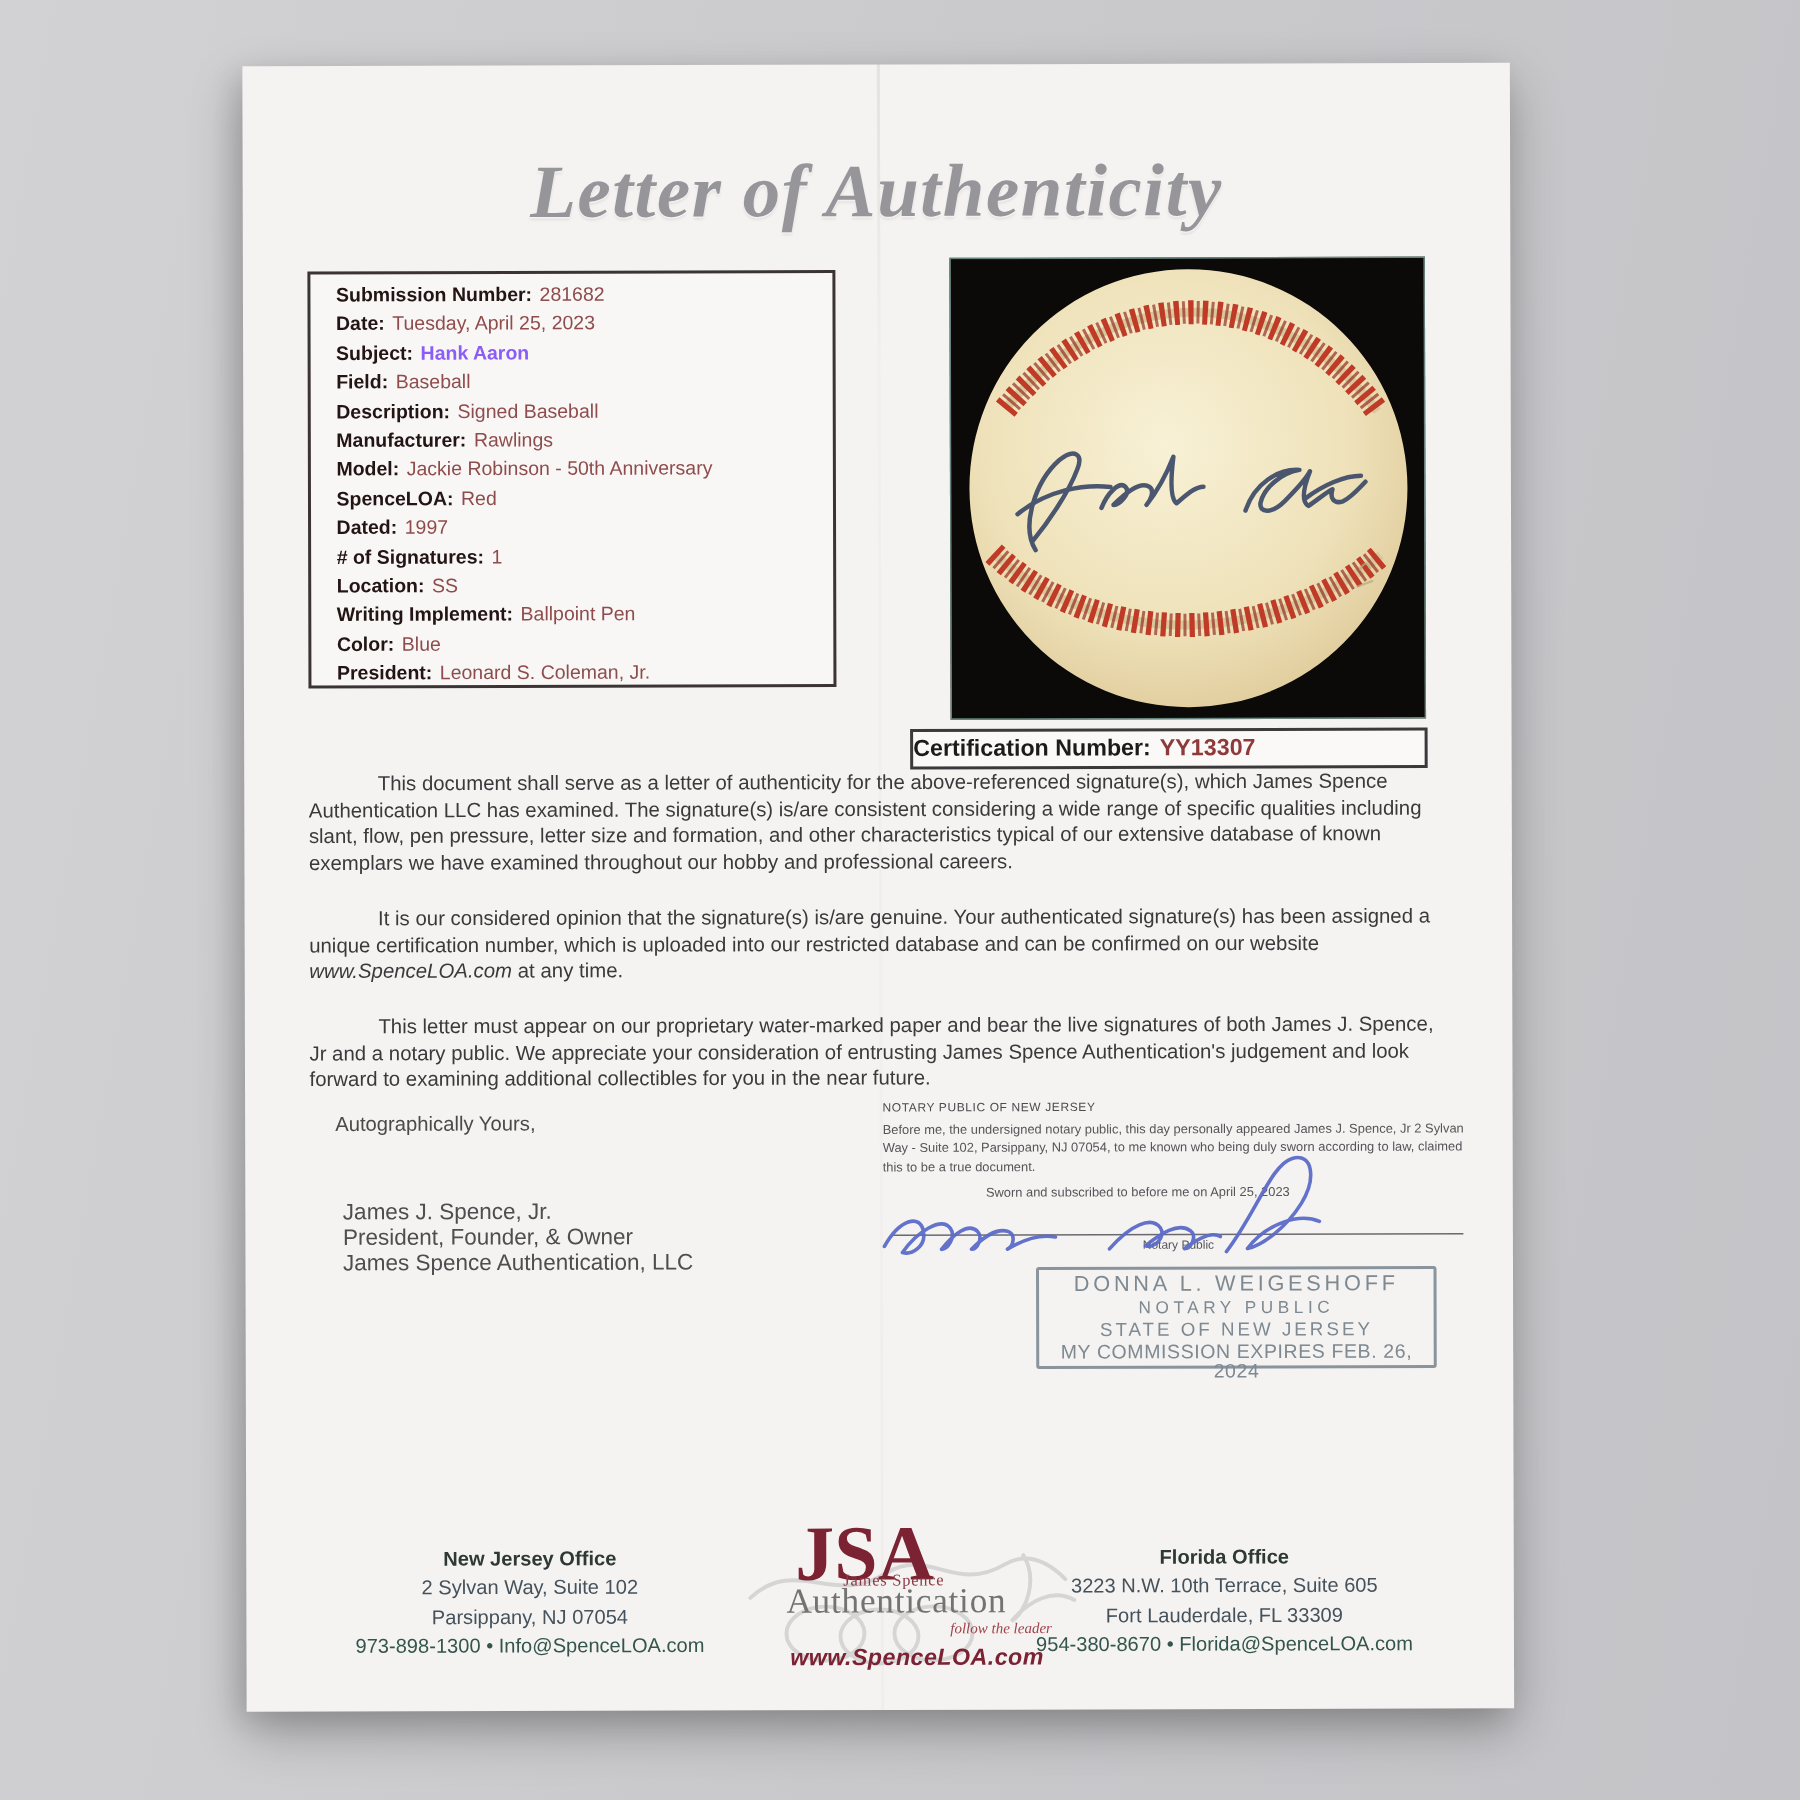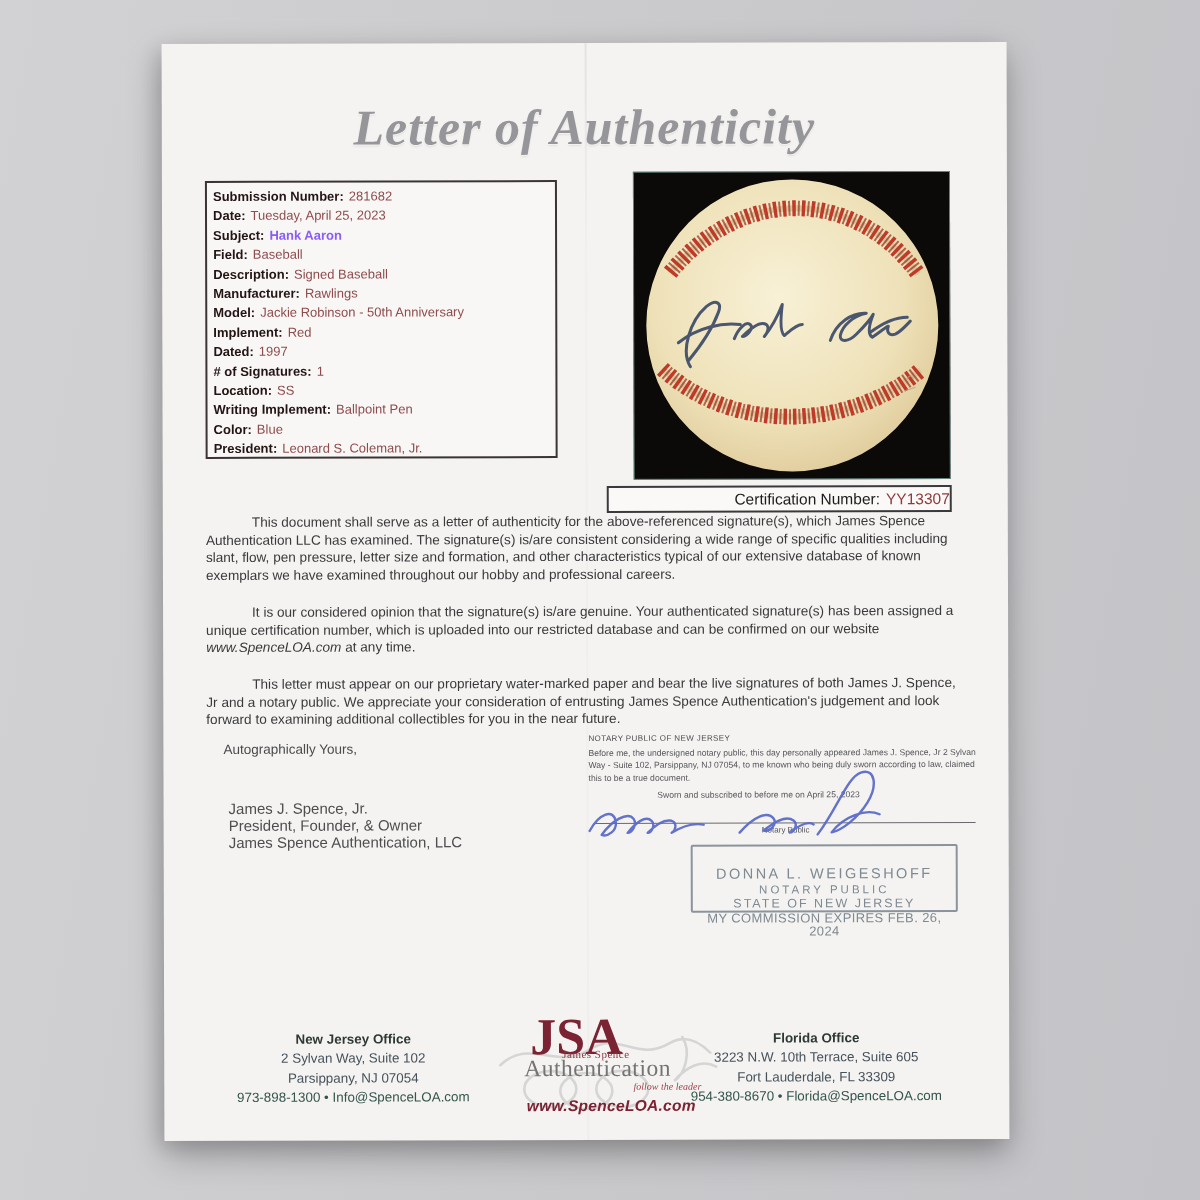--- a/index.html
+++ b/index.html
@@ -24,38 +24,38 @@
     position:absolute;left:0;top:55px;width:100%;
     text-align:center;
     font-family:"Liberation Serif",serif;font-style:italic;font-weight:600;
     font-size:50px;letter-spacing:1px;color:#96969a;
     text-shadow:0 1px 0 rgba(255,255,255,0.55), 0 2px 2px rgba(0,0,0,0.08);
   }
   
   .details{
     position:absolute;left:43px;top:137px;width:352px;height:278px;
     border:2px solid #3c3434;background:rgba(255,255,255,0.35);
-    box-sizing:border-box;padding:4px 0 0 6px;
+    box-sizing:border-box;padding:4px 0 0 17px;
   }
   .trow{height:19.4px;line-height:19.4px;font-size:13px;white-space:nowrap;}
   .tlabel{font-weight:bold;color:#241515;}
   .tvalue{color:#8f4c4c;margin-left:5px;}
   .tvalue.vbold{font-weight:bold;color:#8b5cf6;}
   
   .photo{
     position:absolute;left:471px;top:129px;width:317px;height:308px;
     background:#0c0a09;border:1px solid rgba(150,195,188,0.65);
     box-sizing:border-box;overflow:hidden;
   }
   
   .certbar{
     position:absolute;left:444px;top:443px;width:345px;height:27px;
     border:2px solid #3a3a3c;background:rgba(255,255,255,0.5);
-    box-sizing:border-box;text-align:right;line-height:23px;
-    font-size:15.5px;font-weight:normal;
+    box-sizing:border-box;text-align:left;line-height:23px;
+    font-size:15.5px;font-weight:bold;
   }
   .certbar .clabel{color:#1d1a1a;}
   .certbar .cvalue{color:#8e3a3a;margin-left:6px;}
   
   .bodypara{
     position:absolute;left:43px;width:762px;
     font-size:13.6px;line-height:17.6px;color:#3a3a3c;
     text-indent:46px;margin:0;
   }
   .p1{top:470px;}
@@ -67,21 +67,21 @@
   
   .notaryhead{position:absolute;left:425px;top:691px;font-size:8px;letter-spacing:0.4px;color:#4c4c50;}
   .notarybody{position:absolute;left:425px;top:704px;width:390px;font-size:8.6px;line-height:12.4px;color:#55555a;}
   .sworn{position:absolute;left:425px;top:747px;width:340px;text-align:center;font-size:8.6px;color:#55555a;}
   .notaryline{position:absolute;left:432px;top:780px;width:380px;border-top:1px solid #6a6a6e;}
   .notarylinelabel{position:absolute;left:432px;top:783px;width:380px;text-align:center;font-size:8px;color:#55555a;}
   .notarysig{position:absolute;left:408px;top:724px;width:410px;height:92px;pointer-events:none;}
   .stamp{
     position:absolute;left:527px;top:802px;width:267px;height:68px;
     border:2.5px solid #8a949c;border-radius:2px;box-sizing:border-box;
-    text-align:center;color:#7e8992;padding-top:19px;
+    text-align:center;color:#7e8992;padding-top:2px;
   }
   .stamp .s1{font-size:14.5px;letter-spacing:2.5px;line-height:17px;}
   .stamp .s2{font-size:11.5px;letter-spacing:3px;line-height:14px;}
   .stamp .s3{font-size:12.5px;letter-spacing:2px;line-height:15px;}
   .stamp .s4{font-size:13px;letter-spacing:0.4px;line-height:13px;}
   
   .office{position:absolute;top:986px;text-align:center;font-size:13.4px;line-height:19.3px;color:#46525b;}
   .office .otitle{font-weight:bold;color:#2e3834;}
   .office .ocontact{color:#34554d;}
   .office-nj{left:29px;width:320px;}
@@ -118,21 +118,21 @@
   <div class="title">Letter of Authenticity</div>
 
   <div class="details">
     <div class="trow"><span class="tlabel">Submission Number:</span><span class="tvalue">281682</span></div>
     <div class="trow"><span class="tlabel">Date:</span><span class="tvalue">Tuesday, April 25, 2023</span></div>
     <div class="trow"><span class="tlabel">Subject:</span><span class="tvalue vbold">Hank Aaron</span></div>
     <div class="trow"><span class="tlabel">Field:</span><span class="tvalue">Baseball</span></div>
     <div class="trow"><span class="tlabel">Description:</span><span class="tvalue">Signed Baseball</span></div>
     <div class="trow"><span class="tlabel">Manufacturer:</span><span class="tvalue">Rawlings</span></div>
     <div class="trow"><span class="tlabel">Model:</span><span class="tvalue">Jackie Robinson - 50th Anniversary</span></div>
-    <div class="trow"><span class="tlabel">Implement:</span><span class="tvalue">Red</span></div>
+    <div class="trow"><span class="tlabel">SpenceLOA:</span><span class="tvalue">Red</span></div>
     <div class="trow"><span class="tlabel">Dated:</span><span class="tvalue">1997</span></div>
     <div class="trow"><span class="tlabel"># of Signatures:</span><span class="tvalue">1</span></div>
     <div class="trow"><span class="tlabel">Location:</span><span class="tvalue">SS</span></div>
     <div class="trow"><span class="tlabel">Writing Implement:</span><span class="tvalue">Ballpoint Pen</span></div>
     <div class="trow"><span class="tlabel">Color:</span><span class="tvalue">Blue</span></div>
     <div class="trow"><span class="tlabel">President:</span><span class="tvalue">Leonard S. Coleman, Jr.</span></div>
   </div>
 
   <div class="photo">
     <svg width="315" height="306" viewBox="0 0 315 306">

